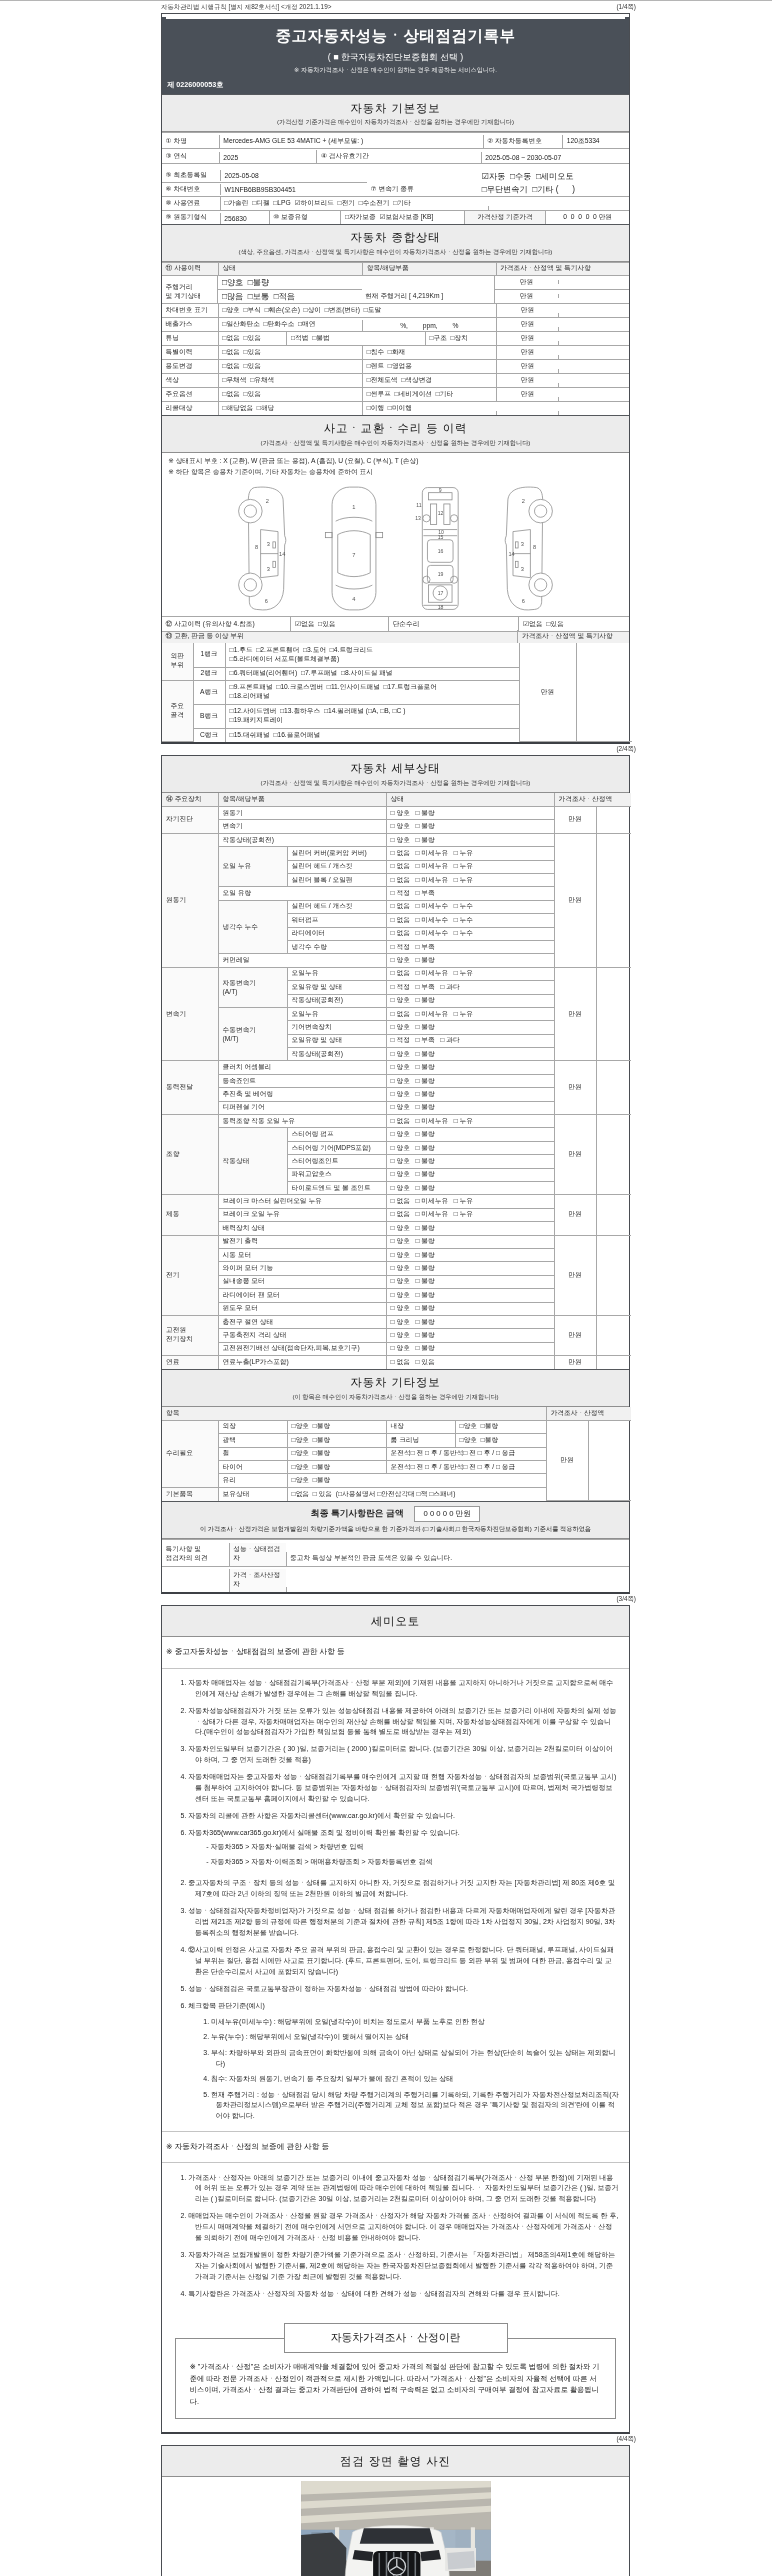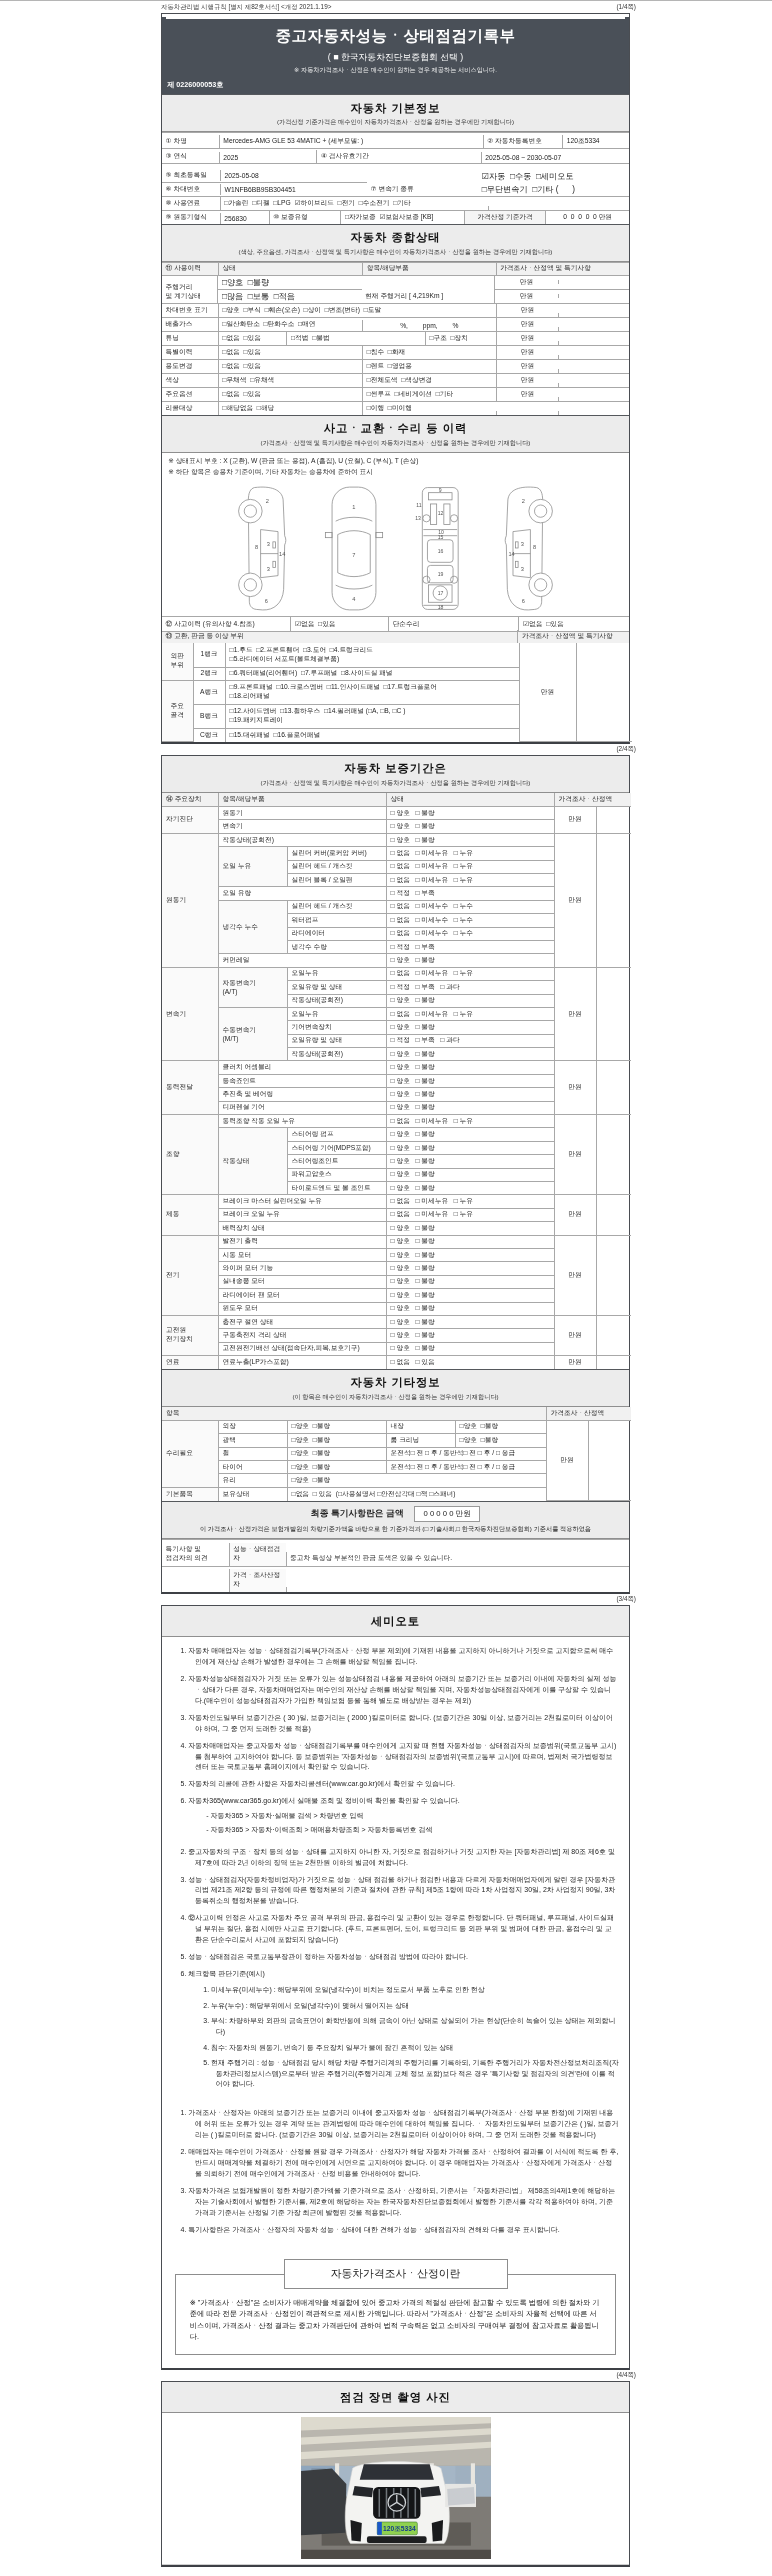--- a/index.html
+++ b/index.html
@@ -13,21 +13,21 @@
   
   .dark-head{background:#4a5058;color:#fff;padding:0 0 0 0;}
   .dh-strip{height:2.6px;background:#ffffff;margin:2.6px 3.6px 0 3.6px;}
   .dh-title{text-align:center;font-size:15.5px;font-weight:bold;letter-spacing:0.5px;margin-top:7.2px;}
   .dh-sub{text-align:center;font-size:8.8px;margin-top:4.1px;}
   .dh-note{text-align:center;font-size:6.2px;margin-top:2.6px;color:#f0f0f0;}
   .dh-doc{font-size:7.2px;font-weight:bold;padding:5.2px 5.2px 4.1px 5.2px;}
   
   .sec-band{background:#ececec;border-top:1px solid #55585c;border-bottom:0.5px solid #8f8f8f;
             text-align:center;padding:5.2px 0 4.1px 0;}
-  .sec-title{font-size:11.3px;font-weight:bold;letter-spacing:1px;color:#111;}
+  .sec-title{font-size:11.3px;font-weight:normal;letter-spacing:1px;color:#111;}
   .sec-sub{font-size:6.2px;color:#333;margin-top:2.6px;}
   
   .frow{display:flex;border-top:0.5px solid #a8a8a8;align-items:flex-end;box-sizing:border-box;}
   .frow:first-of-type{border-top:none;}
   .fc{box-sizing:border-box;padding:2.1px 3.6px;font-size:6.7px;display:flex;align-items:center;white-space:pre-wrap;overflow:hidden;}
   .fc+.fc{border-left:0.5px solid #a8a8a8;}
   .lab{color:#222;}
   .cen{justify-content:center;text-align:center;}
   .stack{display:flex;flex-direction:column;padding:0;}
   .stack>.srow{flex:1;display:flex;align-items:center;padding:1px 3.6px;white-space:pre-wrap;box-sizing:border-box;}
@@ -365,21 +365,21 @@
         <td>□15.대쉬패널  □16.플로어패널</td>
       </tr>
     </tbody>
       </table>
   </div>
 
   <div class="pagemark">(2/4쪽)</div>
 
   <div class="fbox">
     <div class="sec-band" style="border-top:none">
-      <div class="sec-title">자동차 보증기간은</div>
+      <div class="sec-title">자동차 세부상태</div>
       <div class="sec-sub">(가격조사ㆍ산정액 및 특기사항은 매수인이 자동차가격조사ㆍ산정을 원하는 경우에만 기재합니다)</div>
     </div>
 
     <table class="tl">
       <colgroup>
           <col style="width:56px">
           <col style="width:69px">
           <col style="width:99px">
           <col style="width:168px">
           <col style="width:42px">
@@ -686,40 +686,42 @@
       <div class="fc" style="width:345px"></div>
     </div>
   </div>
 
   <div class="pagemark">(3/4쪽)</div>
 
   <div class="fbox">
     <div class="sec-band" style="border-top:none;padding:8.2px 0 7.2px 0">
       <div class="sec-title">세미오토</div>
     </div>
+    <div class="nsec">※ 중고자동차성능ㆍ상태점검의 보증에 관한 사항 등</div>
     <div class="nwrap">
       <div class="nitem">1.  자동차 매매업자는 성능ㆍ상태점검기록부(가격조사ㆍ산정 부분 제외)에 기재된 내용을 고지하지 아니하거나 거짓으로 고지함으로써 매수인에게 재산상 손해가 발생한 경우에는 그 손해를 배상할 책임을 집니다.</div>
       <div class="nitem">2.  자동차성능상태점검자가 거짓 또는 오류가 있는 성능상태점검 내용을 제공하여 아래의 보증기간 또는 보증거리 이내에 자동차의 실제 성능ㆍ상태가 다른 경우, 자동차매매업자는 매수인의 재산상 손해를 배상할 책임을 지며, 자동차성능상태점검자에게 이를 구상할 수 있습니다.(매수인이 성능상태점검자가 가입한 책임보험 등을 통해 별도로 배상받는 경우는 제외)</div>
       <div class="nitem">3.  자동차인도일부터 보증기간은 ( 30 )일, 보증거리는 ( 2000 )킬로미터로 합니다. (보증기간은 30일 이상, 보증거리는 2천킬로미터 이상이어야 하며, 그 중 먼저 도래한 것을 적용)</div>
       <div class="nitem">4.  자동차매매업자는 중고자동차 성능ㆍ상태점검기록부를 매수인에게 고지할 때 현행 자동차성능ㆍ상태점검자의 보증범위(국토교통부 고시)를 첨부하여 고지하여야 합니다. 동 보증범위는 '자동차성능ㆍ상태점검자의 보증범위'(국토교통부 고시)에 따르며, 법제처 국가법령정보센터 또는 국토교통부 홈페이지에서 확인할 수 있습니다.</div>
       <div class="nitem">5.  자동차의 리콜에 관한 사항은 자동차리콜센터(www.car.go.kr)에서 확인할 수 있습니다.</div>
       <div class="nitem">6.  자동차365(www.car365.go.kr)에서 실매물 조회 및 정비이력 확인을 확인할 수 있습니다.</div>
       <div class="nsub">- 자동차365 &gt; 자동차·실매물 검색 &gt; 차량번호 입력</div>
       <div class="nsub">- 자동차365 &gt; 자동차·이력조회 &gt; 매매용차량조회 &gt; 자동차등록번호 검색</div>
       <div class="nitem" style="margin-top:11.3px">2.  중고자동차의 구조ㆍ장치 등의 성능ㆍ상태를 고지하지 아니한 자, 거짓으로 점검하거나 거짓 고지한 자는 [자동차관리법] 제 80조 제6호 및 제7호에 따라 2년 이하의 징역 또는 2천만원 이하의 벌금에 처합니다.</div>
       <div class="nitem">3.  성능ㆍ상태점검자(자동차정비업자)가 거짓으로 성능ㆍ상태 점검을 하거나 점검한 내용과 다르게 자동차매매업자에게 알린 경우 [자동차관리법 제21조 제2항 등의 규정에 따른 행정처분의 기준과 절차에 관한 규칙] 제5조 1항에 따라 1차 사업정지 30일, 2차 사업정지 90일, 3차 등록취소의 행정처분을 받습니다.</div>
       <div class="nitem">4.  ⑫사고이력 인정은 사고로 자동차 주요 골격 부위의 판금, 용접수리 및 교환이 있는 경우로 한정합니다. 단 쿼터패널, 루프패널, 사이드실패널 부위는 절단, 용접 시에만 사고로 표기합니다. (후드, 프론트펜더, 도어, 트렁크리드 등 외판 부위 및 범퍼에 대한 판금, 용접수리 및 교환은 단순수리로서 사고에 포함되지 않습니다)</div>
       <div class="nitem">5.  성능ㆍ상태점검은 국토교통부장관이 정하는 자동차성능ㆍ상태점검 방법에 따라야 합니다.</div>
       <div class="nitem">6.  체크항목 판단기준(예시)</div>
       <div class="nsub2">1.  미세누유(미세누수) : 해당부위에 오일(냉각수)이 비치는 정도로서 부품 노후로 인한 현상</div>
       <div class="nsub2">2.  누유(누수) : 해당부위에서 오일(냉각수)이 맺혀서 떨어지는 상태</div>
       <div class="nsub2">3.  부식: 차량하부와 외판의 금속표면이 화학반응에 의해 금속이 아닌 상태로 상실되어 가는 현상(단순히 녹슬어 있는 상태는 제외합니다)</div>
       <div class="nsub2">4.  침수: 자동차의 원동기, 변속기 등 주요장치 일부가 물에 잠긴 흔적이 있는 상태</div>
       <div class="nsub2">5.  현재 주행거리 : 성능ㆍ상태점검 당시 해당 차량 주행거리계의 주행거리를 기록하되, 기록한 주행거리가 자동차전산정보처리조직(자동차관리정보시스템)으로부터 받은 주행거리(주행거리계 교체 정보 포함)보다 적은 경우 '특기사항 및 점검자의 의견'란에 이를 적어야 합니다.</div>
     </div>
+    <div class="nsec" style="border-top:0.5px solid #c4c4c4">※ 자동차가격조사ㆍ산정의 보증에 관한 사항 등</div>
     <div class="nwrap">
       <div class="nitem">1.  가격조사ㆍ산정자는 아래의 보증기간 또는 보증거리 이내에 중고자동차 성능ㆍ상태점검기록부(가격조사ㆍ산정 부분 한정)에 기재된 내용에 허위 또는 오류가 있는 경우 계약 또는 관계법령에 따라 매수인에 대하여 책임을 집니다.  ㆍ 자동차인도일부터 보증기간은 (      )일, 보증거리는 (      )킬로미터로 합니다. (보증기간은 30일 이상, 보증거리는 2천킬로미터 이상이어야 하며, 그 중 먼저 도래한 것을 적용합니다)</div>
       <div class="nitem">2.  매매업자는 매수인이 가격조사ㆍ산정을 원할 경우 가격조사ㆍ산정자가 해당 자동차 가격을 조사ㆍ산정하여 결과를 이 서식에 적도록 한 후, 반드시 매매계약을 체결하기 전에 매수인에게 서면으로 고지하여야 합니다. 이 경우 매매업자는 가격조사ㆍ산정자에게 가격조사ㆍ산정을 의뢰하기 전에 매수인에게 가격조사ㆍ산정 비용을 안내하여야 합니다.</div>
       <div class="nitem">3.  자동차가격은 보험개발원이 정한 차량기준가액을 기준가격으로 조사ㆍ산정하되, 기준서는 「자동차관리법」 제58조의4제1호에 해당하는 자는 기술사회에서 발행한 기준서를, 제2호에 해당하는 자는 한국자동차진단보증협회에서 발행한 기준서를 각각 적용하여야 하며, 기준가격과 기준서는 산정일 기준 가장 최근에 발행된 것을 적용합니다.</div>
       <div class="nitem">4.  특기사항란은 가격조사ㆍ산정자의 자동차 성능ㆍ상태에 대한 견해가 성능ㆍ상태점검자의 견해와 다를 경우 표시합니다.</div>
     </div>
     <div class="pricebox">
       <div class="pricebox-title">자동차가격조사ㆍ산정이란</div>
       <div class="pricebox-body">※ "가격조사ㆍ산정"은 소비자가 매매계약을 체결함에 있어 중고차 가격의 적절성 판단에 참고할 수 있도록 법령에 의한 절차와 기준에 따라 전문 가격조사ㆍ산정인이 객관적으로 제시한 가액입니다. 따라서 "가격조사ㆍ산정"은 소비자의 자율적 선택에 따른 서비스이며, 가격조사ㆍ산정 결과는 중고차 가격판단에 관하여 법적 구속력은 없고 소비자의 구매여부 결정에 참고자료로 활용됩니다.</div>
     </div>

